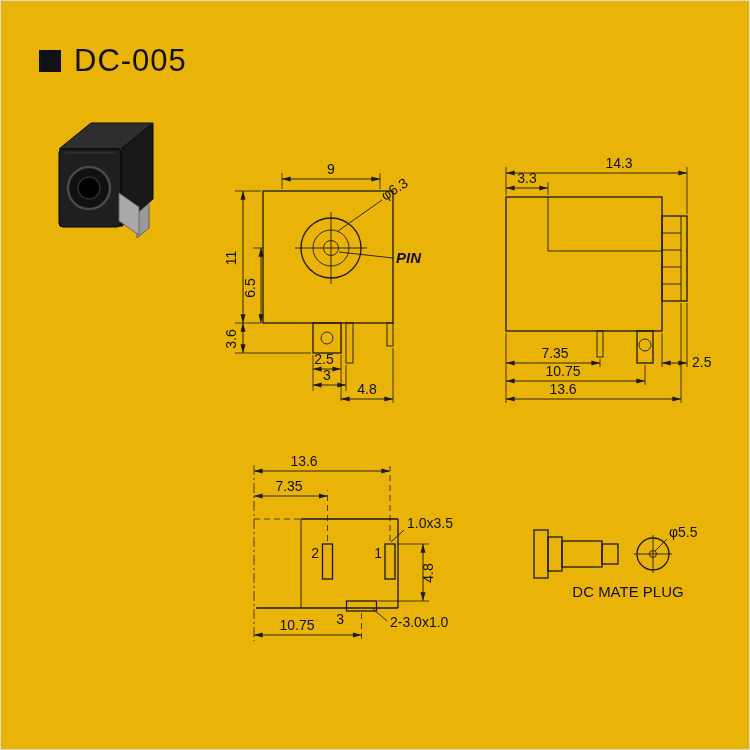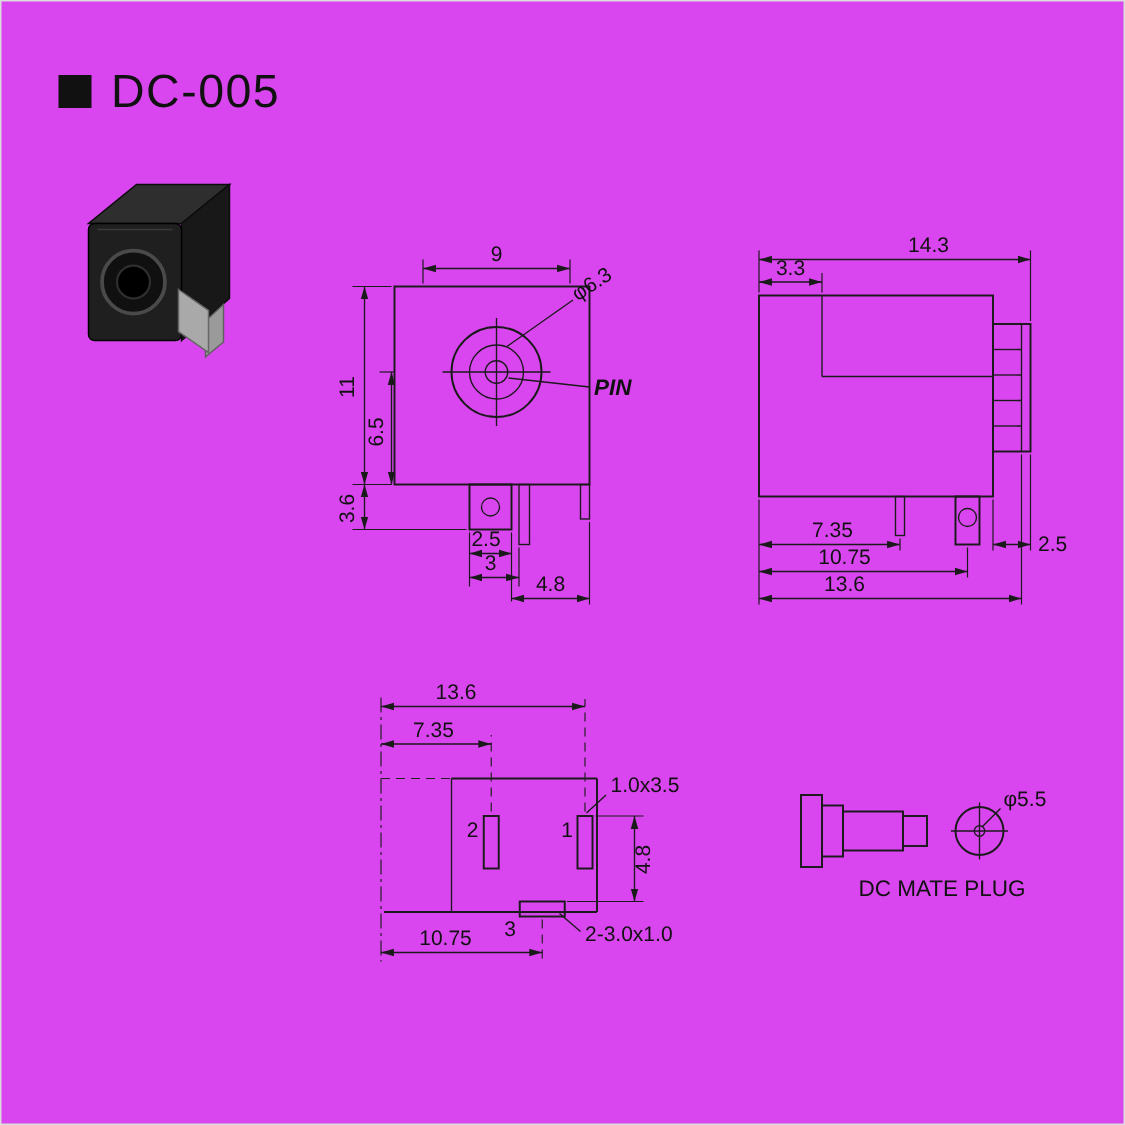--- a/index.html
+++ b/index.html
@@ -1,16 +1,16 @@
 <!DOCTYPE html>
 <html><head>
 <meta charset="utf-8">
 <style>
   html,body{margin:0;padding:0;background:#fff;}
-  .page{position:relative;width:748px;height:748px;border:1px solid #dcdcdc;background:#d946ef;
+  .page{position:relative;width:748px;height:748px;border:1px solid #dcdcdc;background:#eab308;
         font-family:"Liberation Sans",sans-serif;overflow:hidden;}
   .title-row{position:absolute;left:38px;top:42px;display:flex;align-items:center;gap:13px;}
   .title-square{width:22px;height:22px;background:#111;}
   .title-text{font-size:31px;color:#111;letter-spacing:1px;}
   svg{position:absolute;left:0;top:0;}
   .out{stroke:#1a1a1a;stroke-width:1.3;fill:none;}
   .thin{stroke:#1a1a1a;stroke-width:0.9;fill:none;}
   .ext{stroke:#1a1a1a;stroke-width:0.8;fill:none;}
   .dim{stroke:#1a1a1a;stroke-width:0.9;fill:none;marker-start:url(#arr);marker-end:url(#arr);}
   .ldr{stroke:#1a1a1a;stroke-width:0.9;fill:none;}

